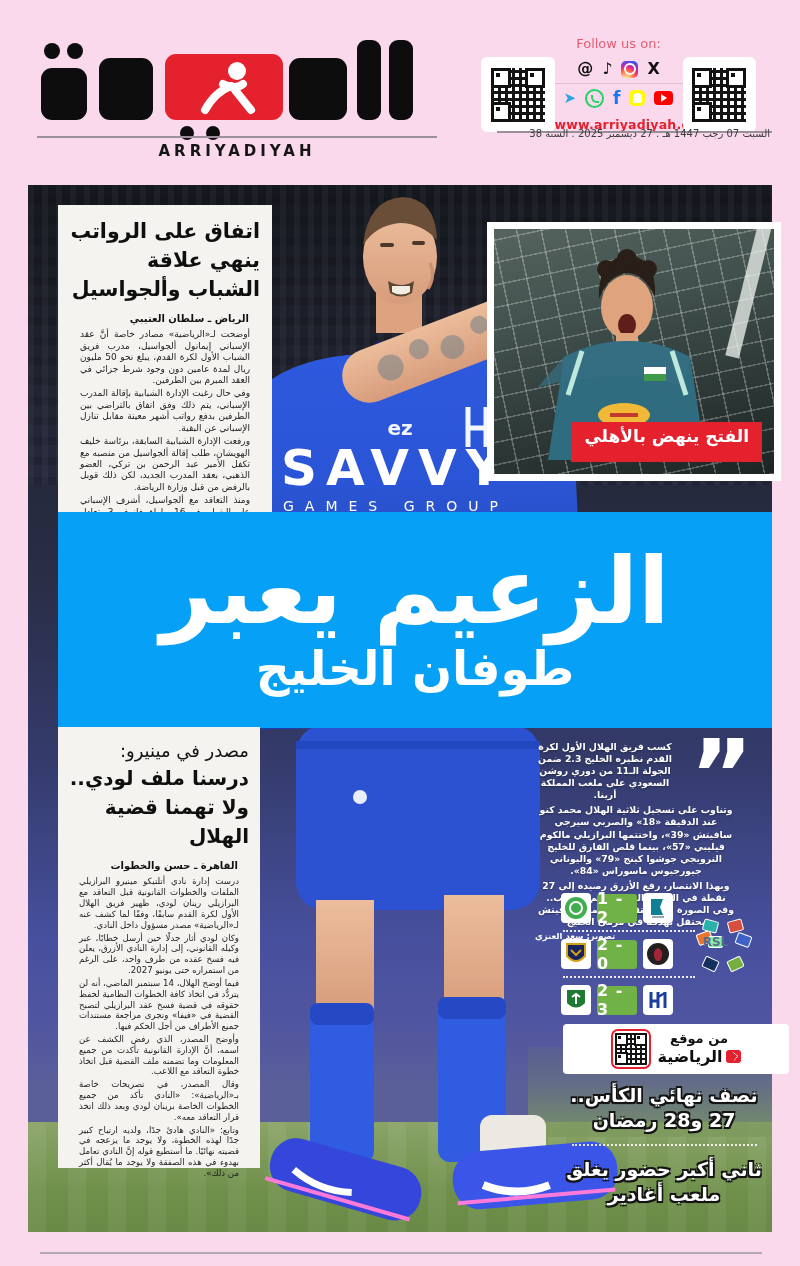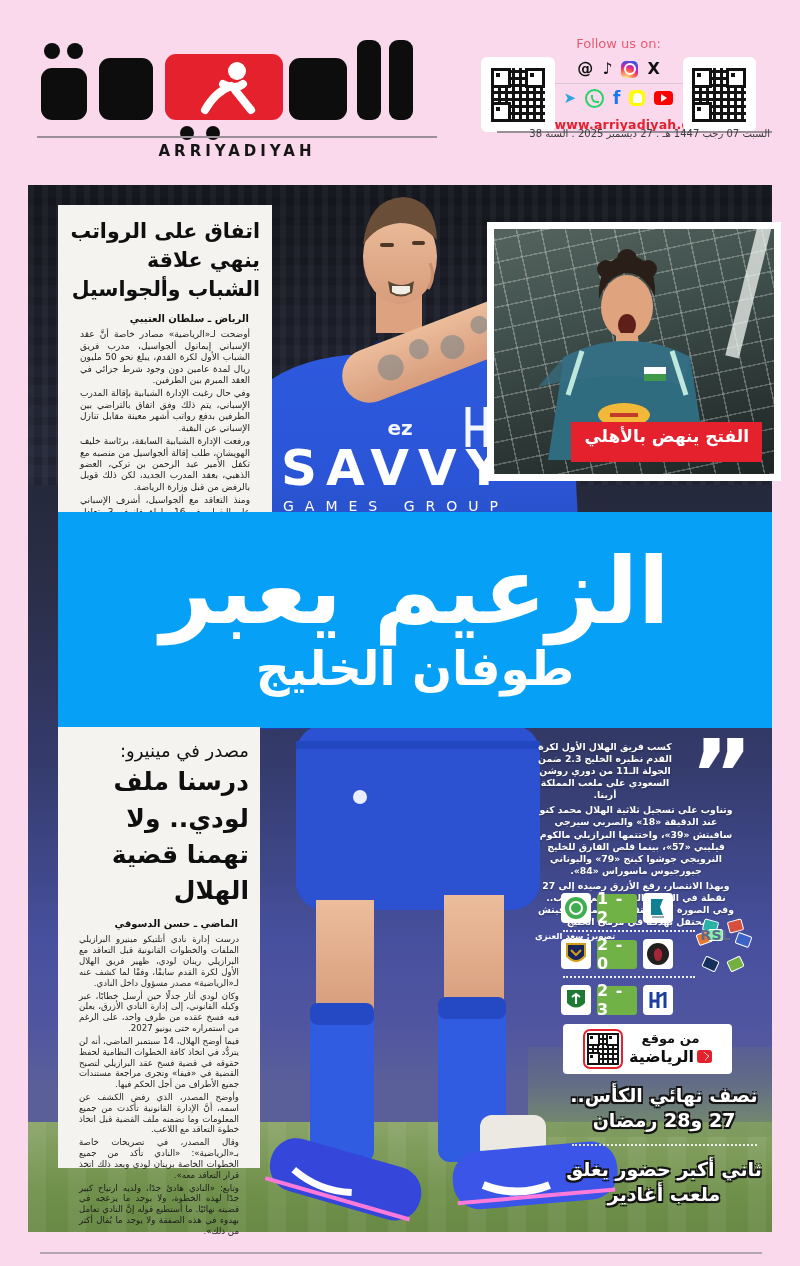--- a/index.html
+++ b/index.html
@@ -77,21 +77,21 @@
 
   
   .band{left:58px;top:512px;width:714px;height:216px;background:#06a1f6;color:#fff;
      display:flex;flex-direction:column;align-items:center;justify-content:center;direction:rtl}
   .band .l1{font-size:92px;font-weight:bold;line-height:1.02;letter-spacing:-2px}
   .band .l2{font-size:47px;font-weight:bold;line-height:1.1;margin-top:4px}
 
   
   .card2{left:58px;top:727px;width:180px;height:413px;padding:12px 11px 16px}
   .kicker{font-size:18px;color:#141414;line-height:1.3}
-  .card2 h2{margin:2px 0 0;font-size:25px;line-height:1.45;font-weight:bold;color:#0f0f0f}
+  .card2 h2{margin:2px 0 0;font-size:20px;line-height:1.45;font-weight:bold;color:#0f0f0f}
   .card2 .body-text p{font-size:8.6px;line-height:1.26}
 
   
   .report{left:535px;top:741px;width:202px;direction:rtl;color:#fff}
   .report p{margin:0 0 3px;font-size:9.3px;line-height:1.3;font-weight:bold;text-align:center;
      text-shadow:0 1px 2px rgba(0,0,0,.35)}
   .qspace{float:right;width:62px;height:50px}
   .bigquote{position:absolute;right:-16px;top:-14px;font-size:96px;line-height:1;color:#fff;font-weight:bold}
   .credit{font-size:8.5px;color:#fff;text-align:left;direction:rtl;font-weight:bold;margin-top:3px}
 
@@ -103,25 +103,25 @@
      font-size:16px;display:flex;align-items:center;justify-content:center;letter-spacing:1px}
   .dotsep{border-top:2px dotted rgba(255,255,255,.9);margin:7px 2px}
   .rsl{left:695px;top:918px;width:56px;height:56px}
   .rsl span{position:absolute;width:13px;height:10px;border-radius:2px;border:1px solid #fff}
   .rsl .t1{background:#e8762c;left:2px;top:14px;transform:rotate(-20deg)}
   .rsl .t2{background:#2bb2a8;left:8px;top:2px;transform:rotate(15deg)}
   .rsl .t3{background:#d94f3d;right:8px;top:2px;transform:rotate(-15deg)}
   .rsl .t4{background:#3f62c9;right:0;top:16px;transform:rotate(20deg)}
   .rsl .t5{background:#16305e;left:8px;bottom:4px;transform:rotate(25deg)}
   .rsl .t6{background:#74b03f;right:8px;bottom:4px;transform:rotate(-25deg)}
-  .rsl-core{position:absolute;left:13px;top:11px;width:30px;height:20px;background:#86efac;border-radius:4px;
-     font-size:14px;font-weight:bold;color:#5a6b8c;display:flex;align-items:center;justify-content:center}
-
-  
-  .webbox{left:563px;top:1024px;width:169px;height:50px;background:#fff;border-radius:4px;
+  .rsl-core{position:absolute;left:13px;top:18px;width:30px;height:20px;background:#86efac;border-radius:4px;
+     font-size:12px;font-weight:bold;color:#5a6b8c;display:flex;align-items:center;justify-content:center}
+
+  
+  .webbox{left:563px;top:1024px;width:226px;height:50px;background:#fff;border-radius:4px;
      display:flex;align-items:center;justify-content:center;gap:6px}
   .qrframe{border:2px solid #e5212e;border-radius:7px;padding:2px;background:#fff;display:flex}
   .qr.small{width:32px;height:32px;background-size:auto, auto;
       background:repeating-linear-gradient(0deg,#141414 0 2px,transparent 2px 5px),
                  repeating-linear-gradient(90deg,#141414 0 2px,#fff 2px 5px)}
   .qr.small i{width:9px;height:9px;border-width:2px}
   .qr.small i::after{left:1px;top:1px;width:3px;height:3px}
   .webcol{direction:rtl;text-align:center}
   .weblabel{font-size:13px;font-weight:bold;color:#111;line-height:1.1}
   .webbrand{display:flex;align-items:center;justify-content:center;gap:3px;direction:rtl}
@@ -330,21 +330,21 @@
   </div>
 
   <div class="abs band">
     <div class="l1">الزعيم يعبر</div>
     <div class="l2">طوفان الخليج</div>
   </div>
 
   <div class="abs card card2">
     <div class="kicker">مصدر في مينيرو:</div>
     <h2>درسنا ملف لودي.. ولا تهمنا قضية الهلال</h2>
-    <div class="byline">الماضي ـ حسن الدسوقي</div>
+    <div class="byline">القاهرة ـ حسن والخطوات</div>
     <div class="body-text">
       <p>درست إدارة نادي أتلتيكو مينيرو البرازيلي الملفات والخطوات القانونية قبل التعاقد مع البرازيلي رينان لودي، ظهير فريق الهلال الأول لكرة القدم سابقًا، وفقًا لما كشف عنه لـ«الرياضية» مصدر مسؤول داخل النادي.</p>
       <p>وكان لودي أثار جدلًا حين أرسل خطابًا، عبر وكيله القانوني، إلى إدارة النادي الأزرق، يعلن فيه فسخ عقده من طرف واحد، على الرغم من استمراره حتى يونيو 2027.</p>
       <p>فيما أوضح الهلال، 14 سبتمبر الماضي، أنه لن يتردُّد في اتخاذ كافة الخطوات النظامية لحفظ حقوقه في قضية فسخ عقد البرازيلي لتصبح القضية في «فيفا» وتجرى مراجعة مستندات جميع الأطراف من أجل الحكم فيها.</p>
       <p>وأوضح المصدر، الذي رفض الكشف عن اسمه، أنَّ الإدارة القانونية تأكدت من جميع المعلومات وما تضمنه ملف القضية قبل اتخاذ خطوة التعاقد مع اللاعب.</p>
       <p>وقال المصدر، في تصريحات خاصة بـ«الرياضية»: «النادي تأكد من جميع الخطوات الخاصة برينان لودي وبعد ذلك اتخذ قرار التعاقد معه».</p>
       <p>وتابع: «النادي هادئ جدًا، ولديه ارتياح كبير جدًا لهذه الخطوة، ولا يوجد ما يزعجه في قضيته نهائيًا. ما أستطيع قوله إنَّ النادي تعامل بهدوء في هذه الصفقة ولا يوجد ما يُقال أكثر من ذلك».</p>
     </div>
   </div>
 

